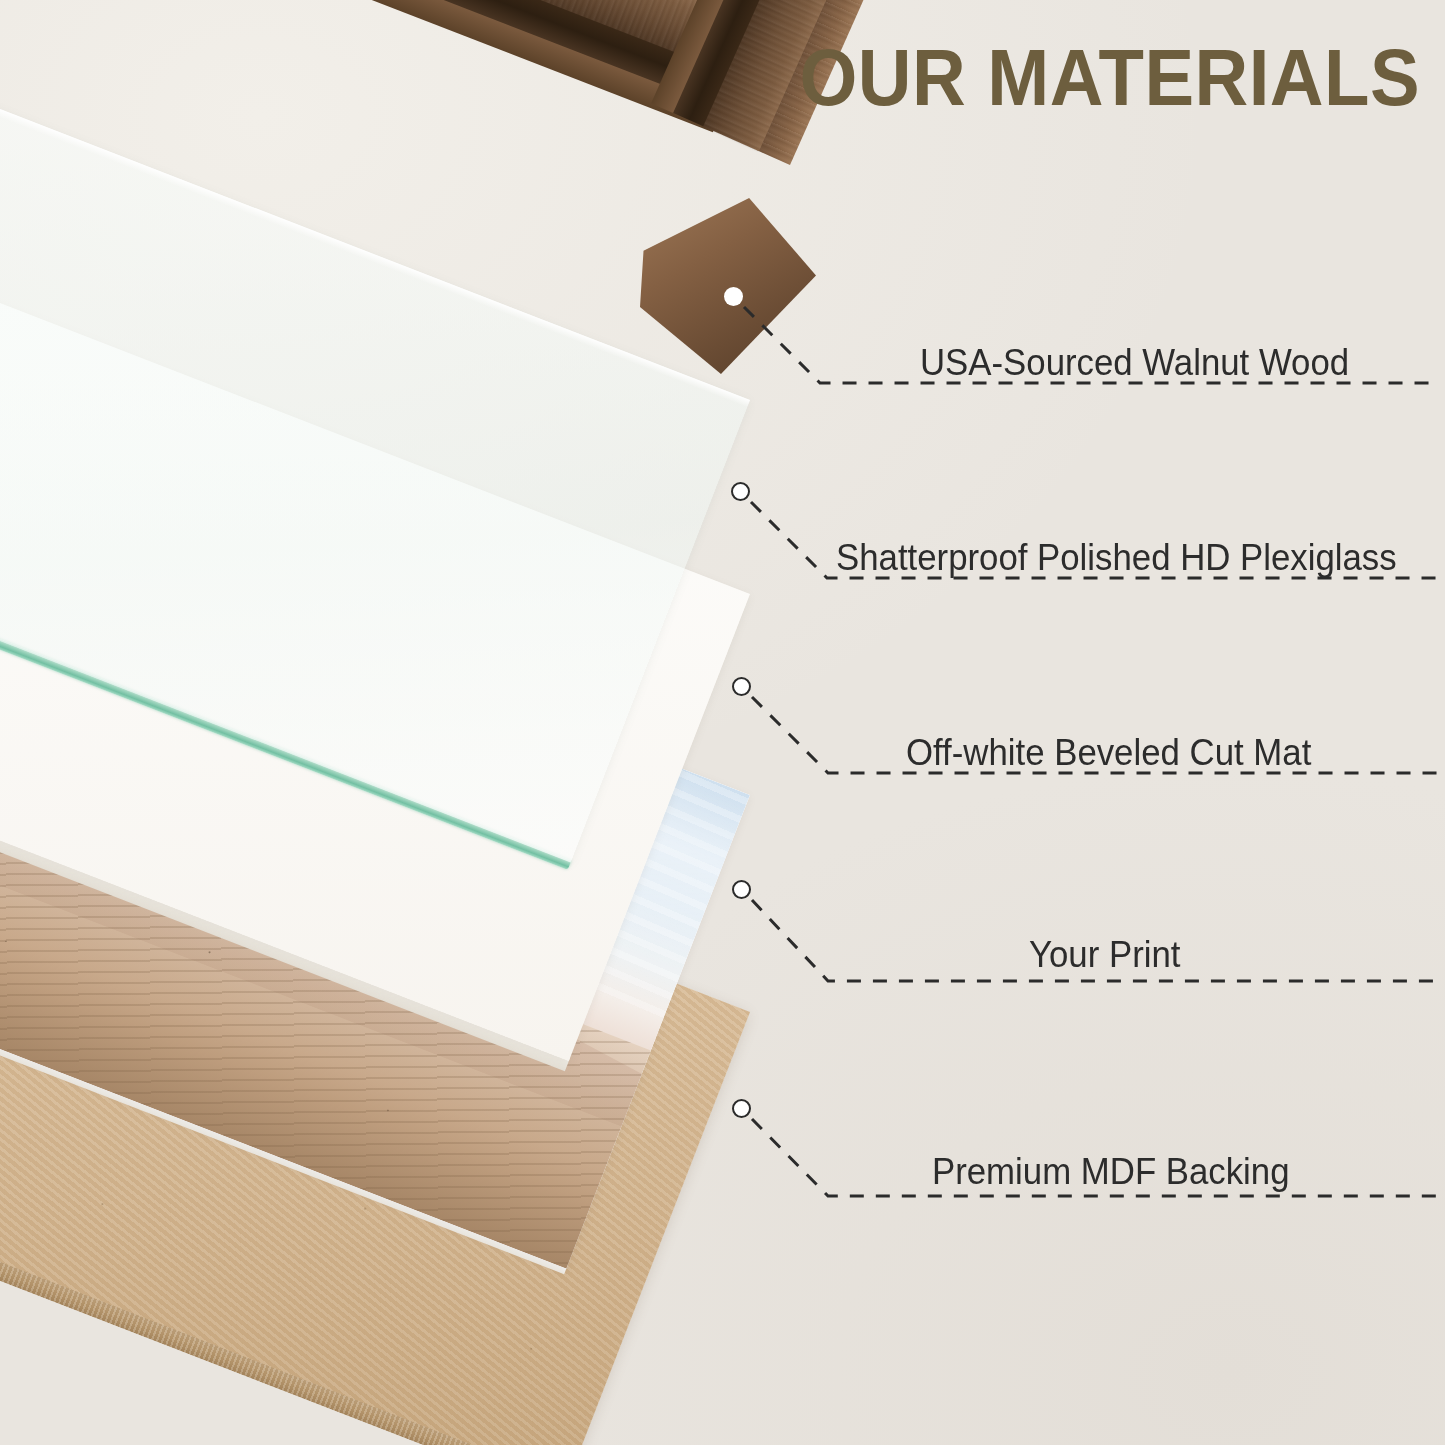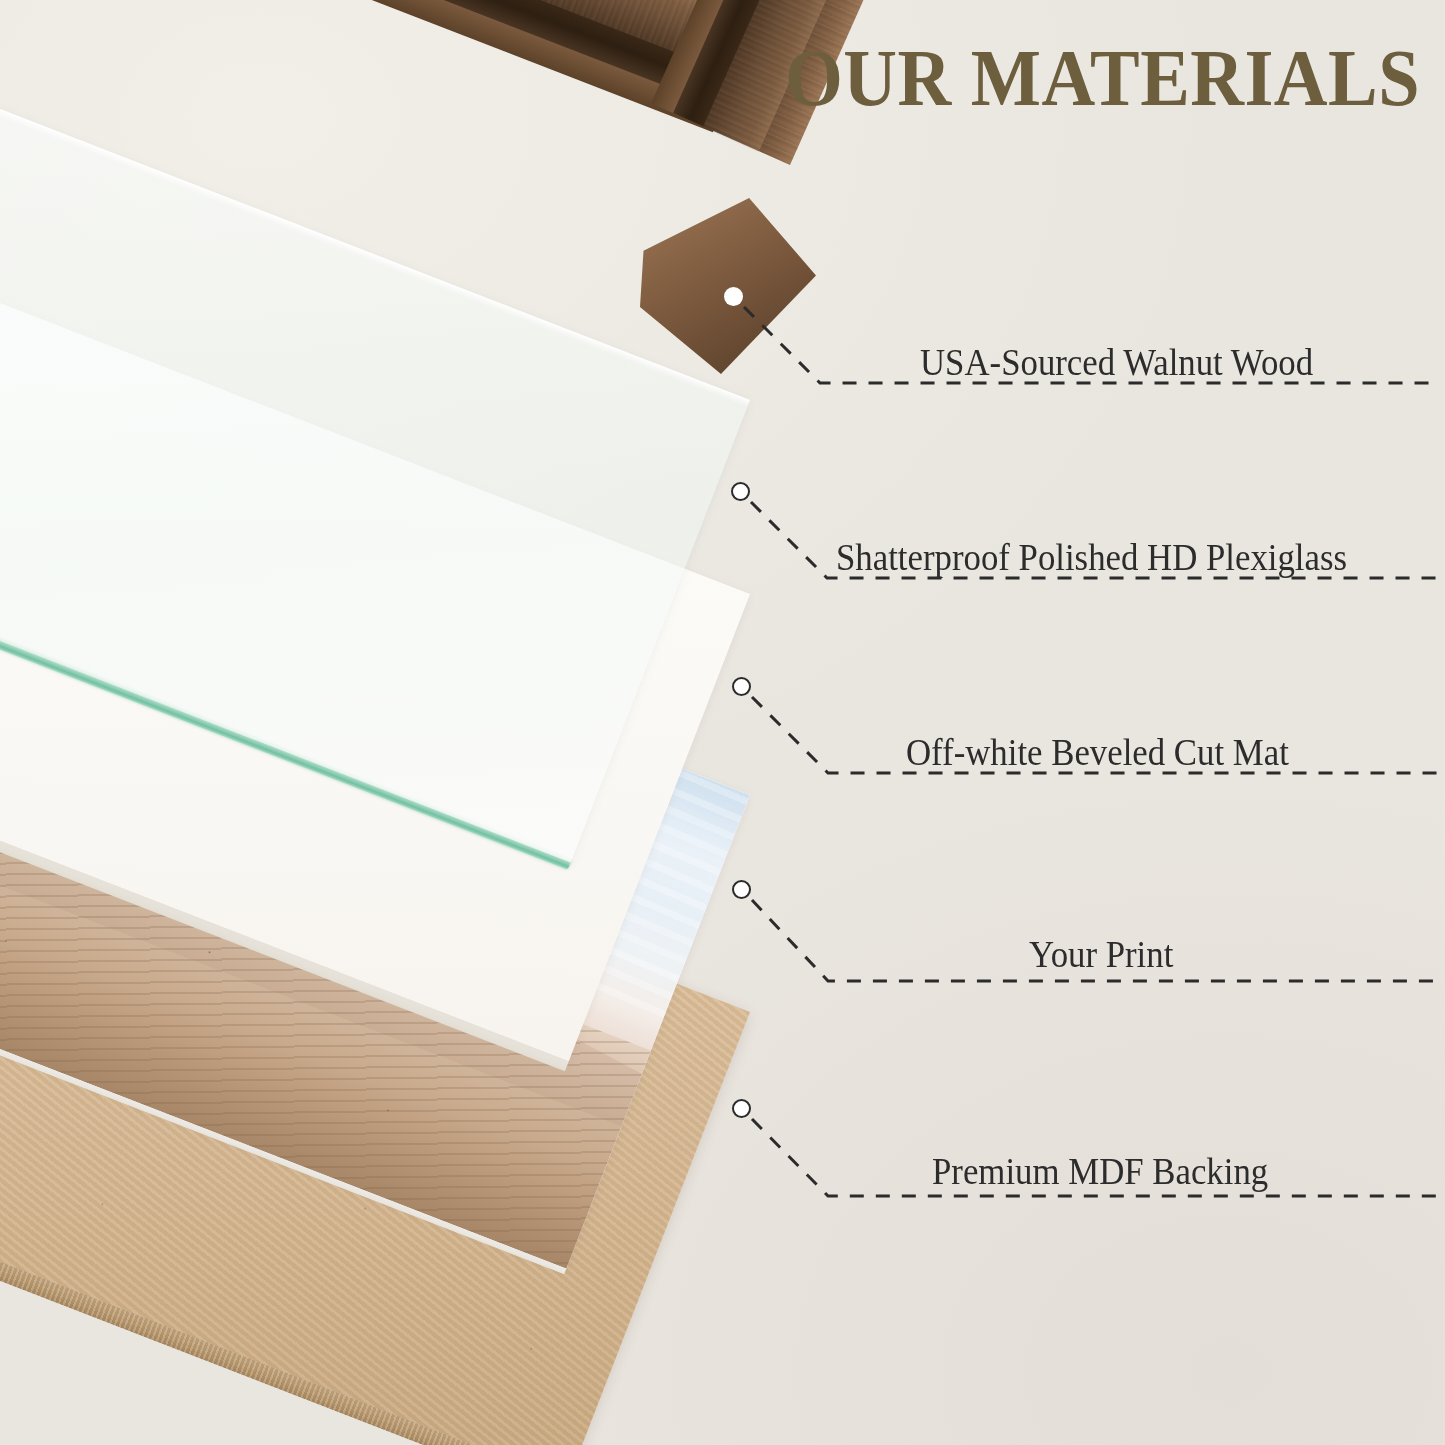--- a/index.html
+++ b/index.html
@@ -7,21 +7,21 @@
     margin: 0;
     padding: 0;
     background: #e8e4de;
   }
   #stage {
     position: relative;
     width: 1445px;
     height: 1445px;
     overflow: hidden;
     background: #e9e5df;
-    font-family: Liberation Serif, serif;
+    font-family: Liberation Sans, sans-serif;
     -webkit-font-smoothing: antialiased;
   }
 
   
   .bg-light {
     position: absolute;
     inset: 0;
     background:
       radial-gradient(120% 90% at 18% 8%, #f2efe9 0%, rgba(242,239,233,0) 55%),
       radial-gradient(90% 70% at 85% 95%, #e3ded7 0%, rgba(227,222,215,0) 60%);

